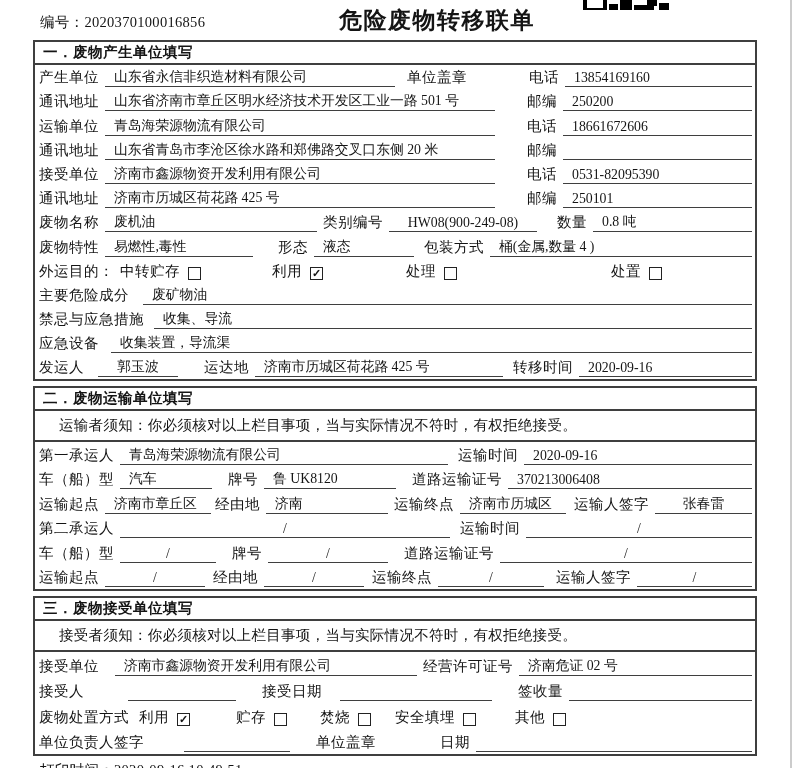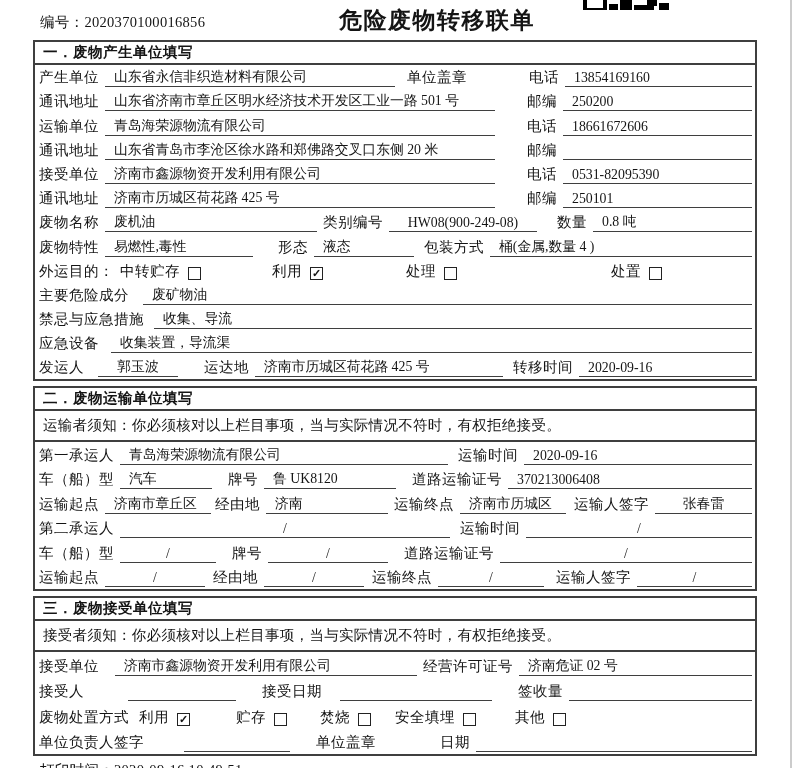--- a/index.html
+++ b/index.html
@@ -11,21 +11,21 @@
   .hdr{position:relative;height:40px;}
   .serial{position:absolute;left:40px;top:13px;font-size:14.5px;letter-spacing:.3px;}
   .title{position:absolute;left:0;top:5px;width:100%;box-sizing:border-box;padding-left:78px;
     text-align:center;font-size:23px;font-weight:bold;letter-spacing:1.5px;}
   .qr{position:absolute;left:583px;top:0;width:86px;height:10px;overflow:hidden;}
   .qb{position:absolute;background:#000;}
   .qframe{position:absolute;left:0;top:-14px;width:16px;height:18px;border:4px solid #000;background:#fff;}
   .box{margin-left:33px;width:724px;box-sizing:border-box;border:2px solid #3f3f3f;background:#fff;margin-bottom:5px;}
   .sec-head{height:21px;line-height:21px;border-bottom:2px solid #3f3f3f;font-weight:bold;
     font-size:14.5px;padding-left:8px;letter-spacing:.5px;}
-  .note{height:29px;line-height:29px;border-bottom:2px solid #3f3f3f;font-size:14.5px;padding-left:8px;letter-spacing:.3px;}
+  .note{height:29px;line-height:29px;border-bottom:2px solid #3f3f3f;font-size:14.5px;padding-left:24px;letter-spacing:.3px;}
   .row{display:flex;align-items:flex-end;padding:0 3px 2px 4px;box-sizing:border-box;}
   .b0 .row{height:24.2px;}
   .b1 .row{height:24.5px;}
   .b2 .row{height:25.4px;}
   .lbl{white-space:nowrap;font-size:14.5px;letter-spacing:.5px;padding-bottom:0;}
   .val{border-bottom:1px solid #3f3f3f;font-size:13.8px;white-space:nowrap;overflow:hidden;
     box-sizing:border-box;padding:0 4px 0 9px;margin-left:6px;min-height:17px;}
   .val.c{text-align:center;padding-left:4px;}
   .val.g{flex:1 1 auto;}
   .cbf{display:flex;align-items:flex-end;white-space:nowrap;}

